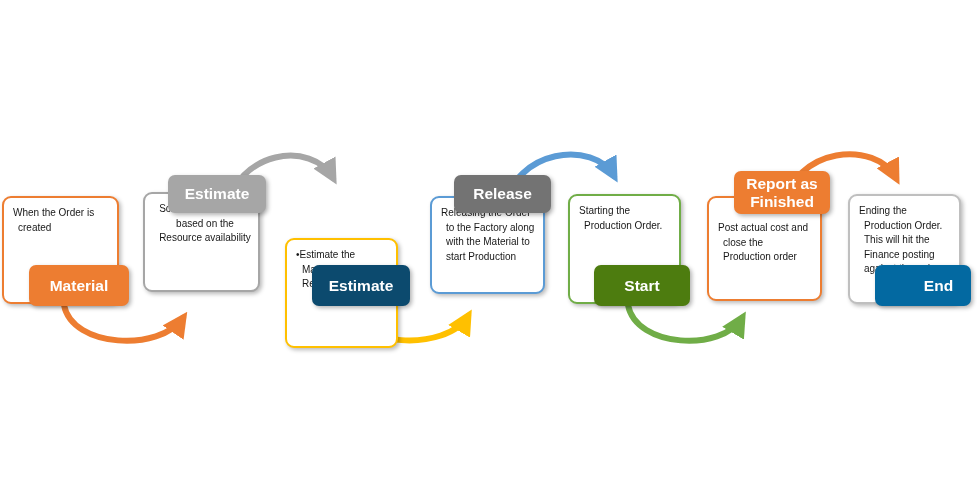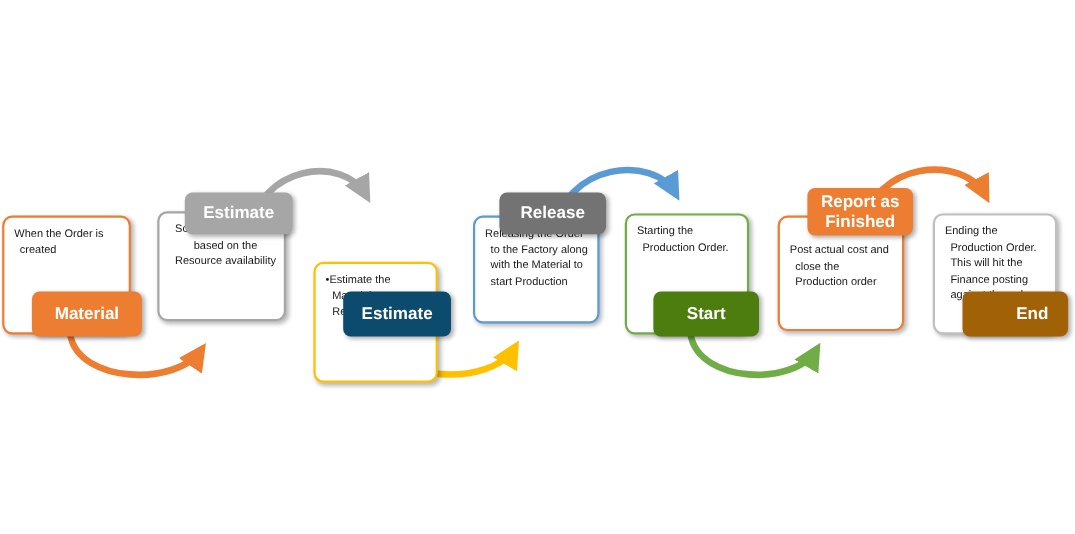--- a/index.html
+++ b/index.html
@@ -158,18 +158,18 @@
     </div>
     <div class="label-box" style="left:734px; top:171px; width:96px; height:43px; background:#ED7D31;">
       <span>Report as Finished</span>
     </div>
   </div>
 
   <div class="stage" style="left:0px; top:0px;">
     <div class="desc-box" style="left:848px; top:194px; width:113px; height:110px; border-color:#BFBFBF;">
       <div class="desc-text">Ending the Production Order. This will hit the Finance posting against the order</div>
     </div>
-    <div class="label-box" style="left:875px; top:265px; width:96px; height:41px; background:#a16207;padding-left:31px;">
+    <div class="label-box" style="left:875px; top:265px; width:96px; height:41px; background:#0369a1;padding-left:31px;">
       <span>End</span>
     </div>
   </div>
 
 </div>
 
 </body></html>

